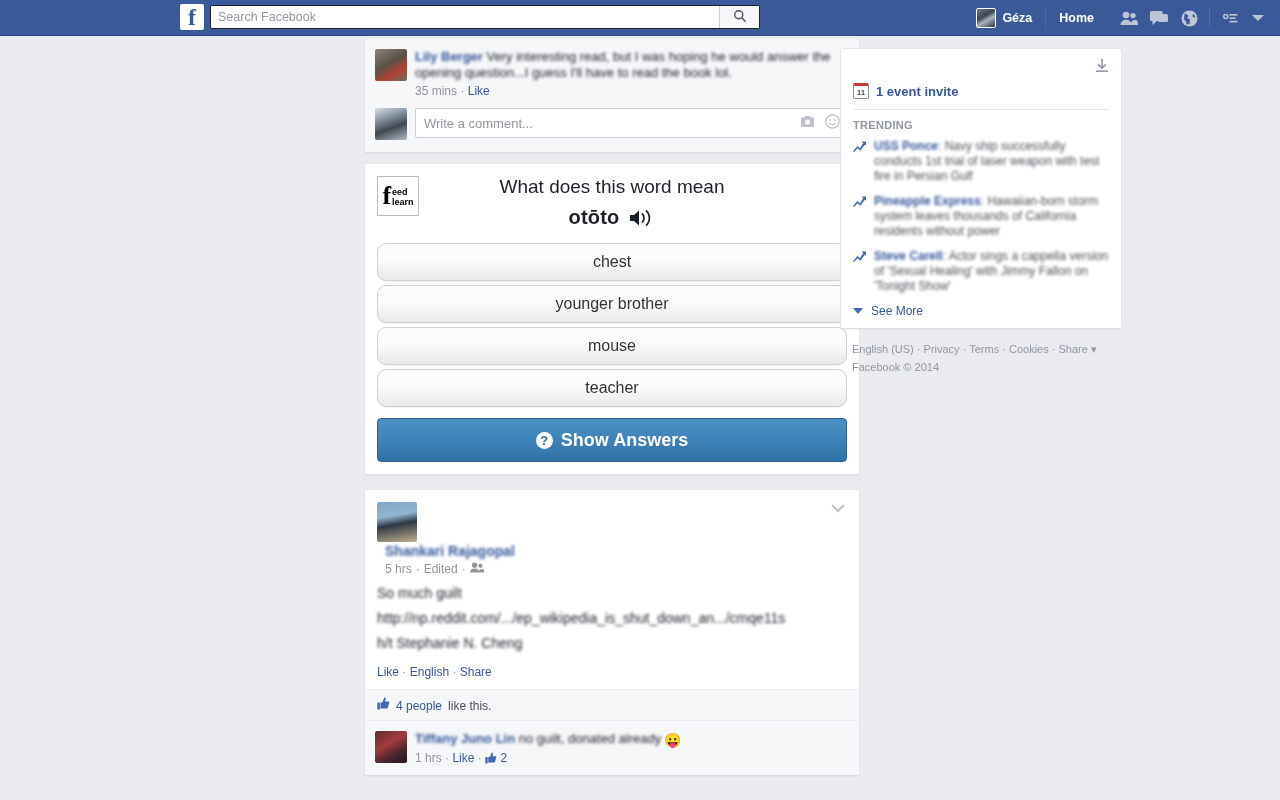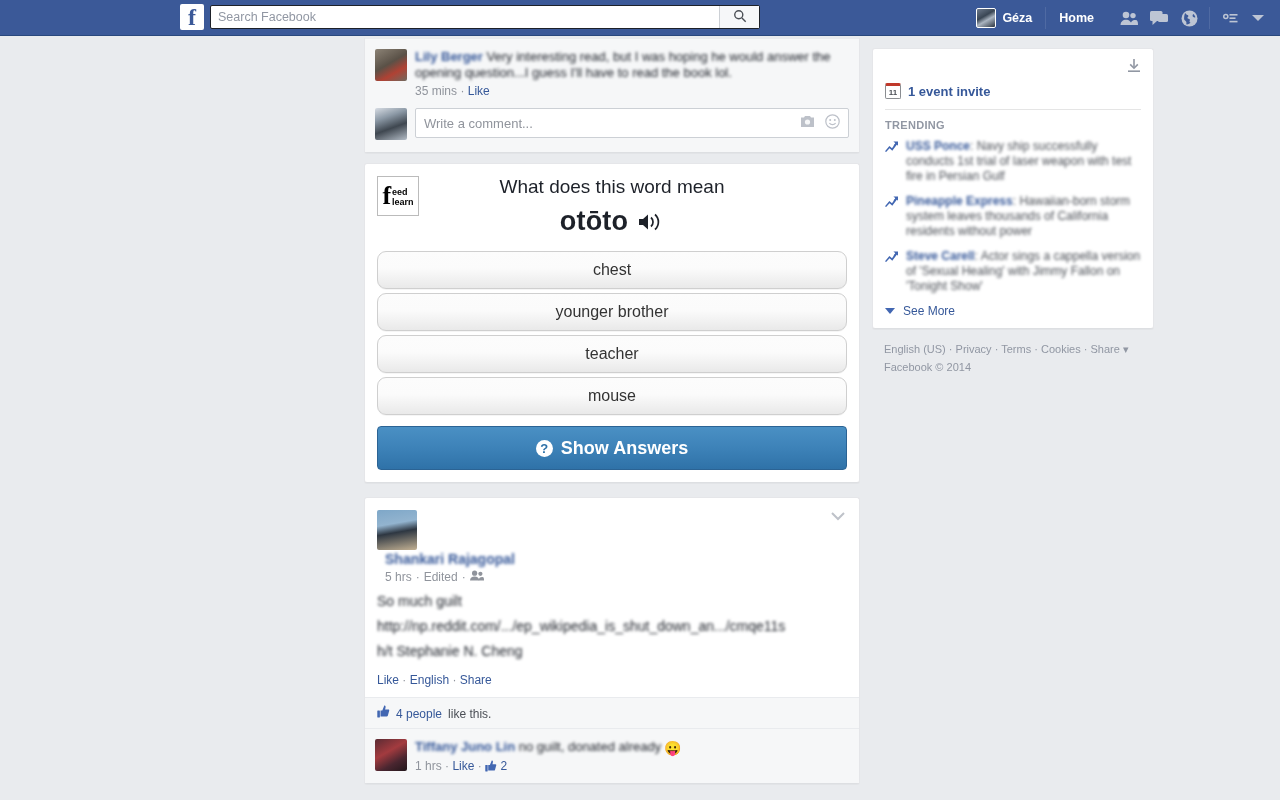--- a/index.html
+++ b/index.html
@@ -83,21 +83,21 @@
     border-left: 6px solid transparent;
     border-right: 6px solid transparent;
     border-top: 6px solid #bdc5d4;
     cursor: pointer; margin-left: 6px;
   }
 
   
   .page { position: absolute; top: 36px; left: 0; width: 1280px; height: 764px; margin-left: 8px; }
 
   .feed-col { position: absolute; left: 356px; top: 2px; width: 496px; }
-  .side-col { position: absolute; left: 864px; top: 12px; width: 282px; }
+  .side-col { position: absolute; left: 832px; top: 12px; width: 282px; }
 
   
   .card {
     background: #fff;
     border: 1px solid #e5e6e9;
     border-bottom-color: #dddfe2;
     border-radius: 3px;
     box-shadow: 0 1px 1px rgba(0,0,0,0.03);
   }
 
@@ -146,21 +146,21 @@
   .logo-words { display: flex; flex-direction: column; margin-top: 4px; }
   .logo-words span { font-size: 9px; font-weight: bold; color: #000; line-height: 10px; }
   .quiz-title {
     text-align: center; font-size: 19px; color: #1d2129;
     font-weight: normal; padding-top: 2px;
   }
   .quiz-word-row {
     text-align: center; margin-top: 8px; margin-bottom: 14px;
     display: flex; align-items: center; justify-content: center; gap: 10px;
   }
-  .quiz-word { font-size: 27px; font-weight: bold; color: #1d2129; letter-spacing: .2px; text-align: center; }
+  .quiz-word { font-size: 20px; font-weight: bold; color: #1d2129; letter-spacing: .2px; text-align: center; }
   .speaker { cursor: pointer; display: inline-flex; }
   .speaker svg { fill: #1d2129; }
 
   .answer-btn {
     display: block; width: 100%; height: 38px;
     margin-bottom: 4px;
     background: linear-gradient(to bottom,#fcfcfc 0%,#fbfbfb 45%,#e9e9e9 100%);
     border: 1px solid #cfcfcf; border-radius: 9px;
     font-size: 16px; color: #333; cursor: pointer;
     font-family: "Liberation Sans", sans-serif;
@@ -387,22 +387,22 @@
           <svg width="26" height="22" viewBox="0 0 26 22">
             <path d="M1 8h4l5-4.5v15L5 14H1z"></path>
             <path d="M13 6.5a6 6 0 0 1 0 9" fill="none" stroke="#1d2129" stroke-width="1.7"></path>
             <path d="M17 3.5a10 10 0 0 1 0 15" fill="none" stroke="#1d2129" stroke-width="1.7"></path>
           </svg>
         </span>
       </div>
 
       <button class="answer-btn">chest</button>
       <button class="answer-btn">younger brother</button>
+      <button class="answer-btn">mouse</button>
       <button class="answer-btn">teacher</button>
-      <button class="answer-btn">mouse</button>
 
       <button class="show-answers">
         <span class="q-circle">?</span>
         <span>Show Answers</span>
       </button>
     </div>
 
     <div class="card story">
       <div class="story-head">
         <div class="story-av"></div>

